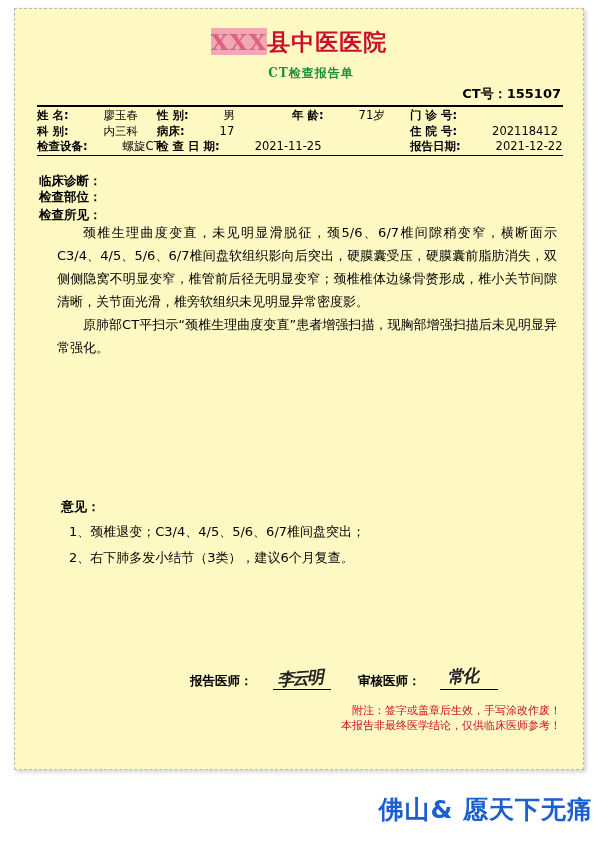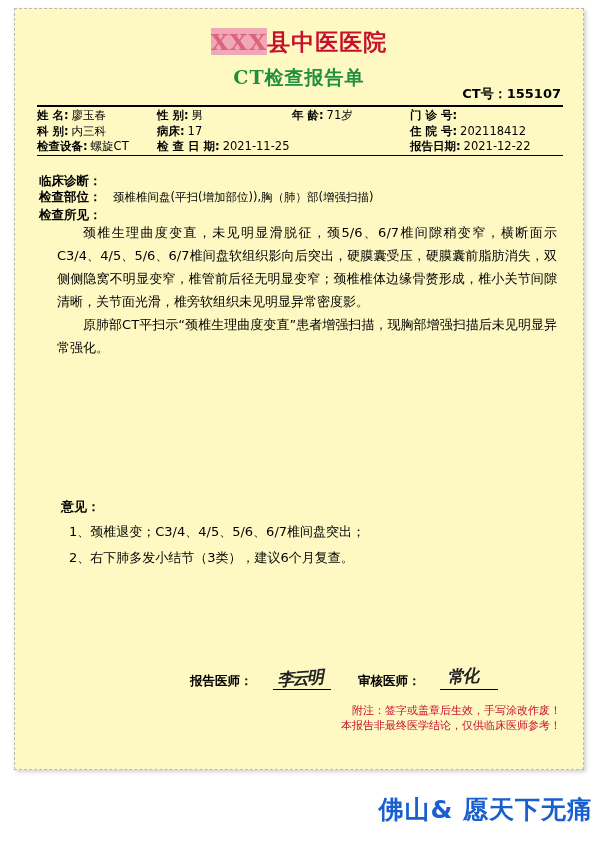--- a/index.html
+++ b/index.html
@@ -40,27 +40,27 @@
     color: #c8102e;
     letter-spacing: 1px;
   }
   .hospital-name .redact {
     background: #f0a8b8;
     color: rgba(200,16,46,0.45);
     border-radius: 1px;
   }
   .report-title {
     position: absolute;
-    left: 0;
+    left: 12px;
     top: 56px;
     width: 100%;
     text-align: center;
     font-family: "DejaVu Serif", serif;
     font-weight: bold;
-    font-size: 19px;
+    font-size: 12px;
     color: #1f8f3e;
     letter-spacing: 1px;
   }
   .ct-no {
     position: absolute;
     right: 22px;
     top: 76px;
     font-size: 13px;
     font-weight: bold;
     color: #000;
@@ -84,21 +84,21 @@
     font-size: 11.5px;
     color: #000;
     font-family: "DejaVu Sans", sans-serif;
   }
   .info-row {
     display: flex;
     height: 15.6px;
     line-height: 15.6px;
     align-items: center;
   }
-  .cell { display: flex; align-items: center; }
+  .cell { display: flex; align-items: center; gap: 32px; }
   .lbl { font-weight: bold; white-space: nowrap; }
   .val { margin-left: 3px; white-space: nowrap; font-weight: normal; }
   .c1 { width: 120px; }
   .c2 { width: 135px; }
   .c3 { width: 118px; }
   .c4 { width: 150px; }
 
   .section-label {
     position: absolute;
     left: 24px;
@@ -266,21 +266,20 @@
             <span class="lbl">报告日期:</span>
             <span class="val">2021-12-22</span>
           </div>
       </div>
     </div>
 
     <div class="rule r2"></div>
 
     <div class="section-label sec-dx">临床诊断：</div>
     <div class="section-label sec-site">检查部位：</div>
-    <div class="site-value">颈椎椎间盘(平扫(增加部位)),胸（肺）部(增强扫描)</div>
     <div class="section-label sec-find">检查所见：</div>
 
     <div class="body-text">
       <p>颈椎生理曲度变直，未见明显滑脱征，颈5/6、6/7椎间隙稍变窄，横断面示C3/4、4/5、5/6、6/7椎间盘软组织影向后突出，硬膜囊受压，硬膜囊前脂肪消失，双侧侧隐窝不明显变窄，椎管前后径无明显变窄；颈椎椎体边缘骨赘形成，椎小关节间隙清晰，关节面光滑，椎旁软组织未见明显异常密度影。</p>
       <p>原肺部CT平扫示“颈椎生理曲度变直”患者增强扫描，现胸部增强扫描后未见明显异常强化。</p>
     </div>
 
     <div class="opinion-label">意见：</div>
     <div class="opinion-list">
       <div>1、颈椎退变；C3/4、4/5、5/6、6/7椎间盘突出；</div>

